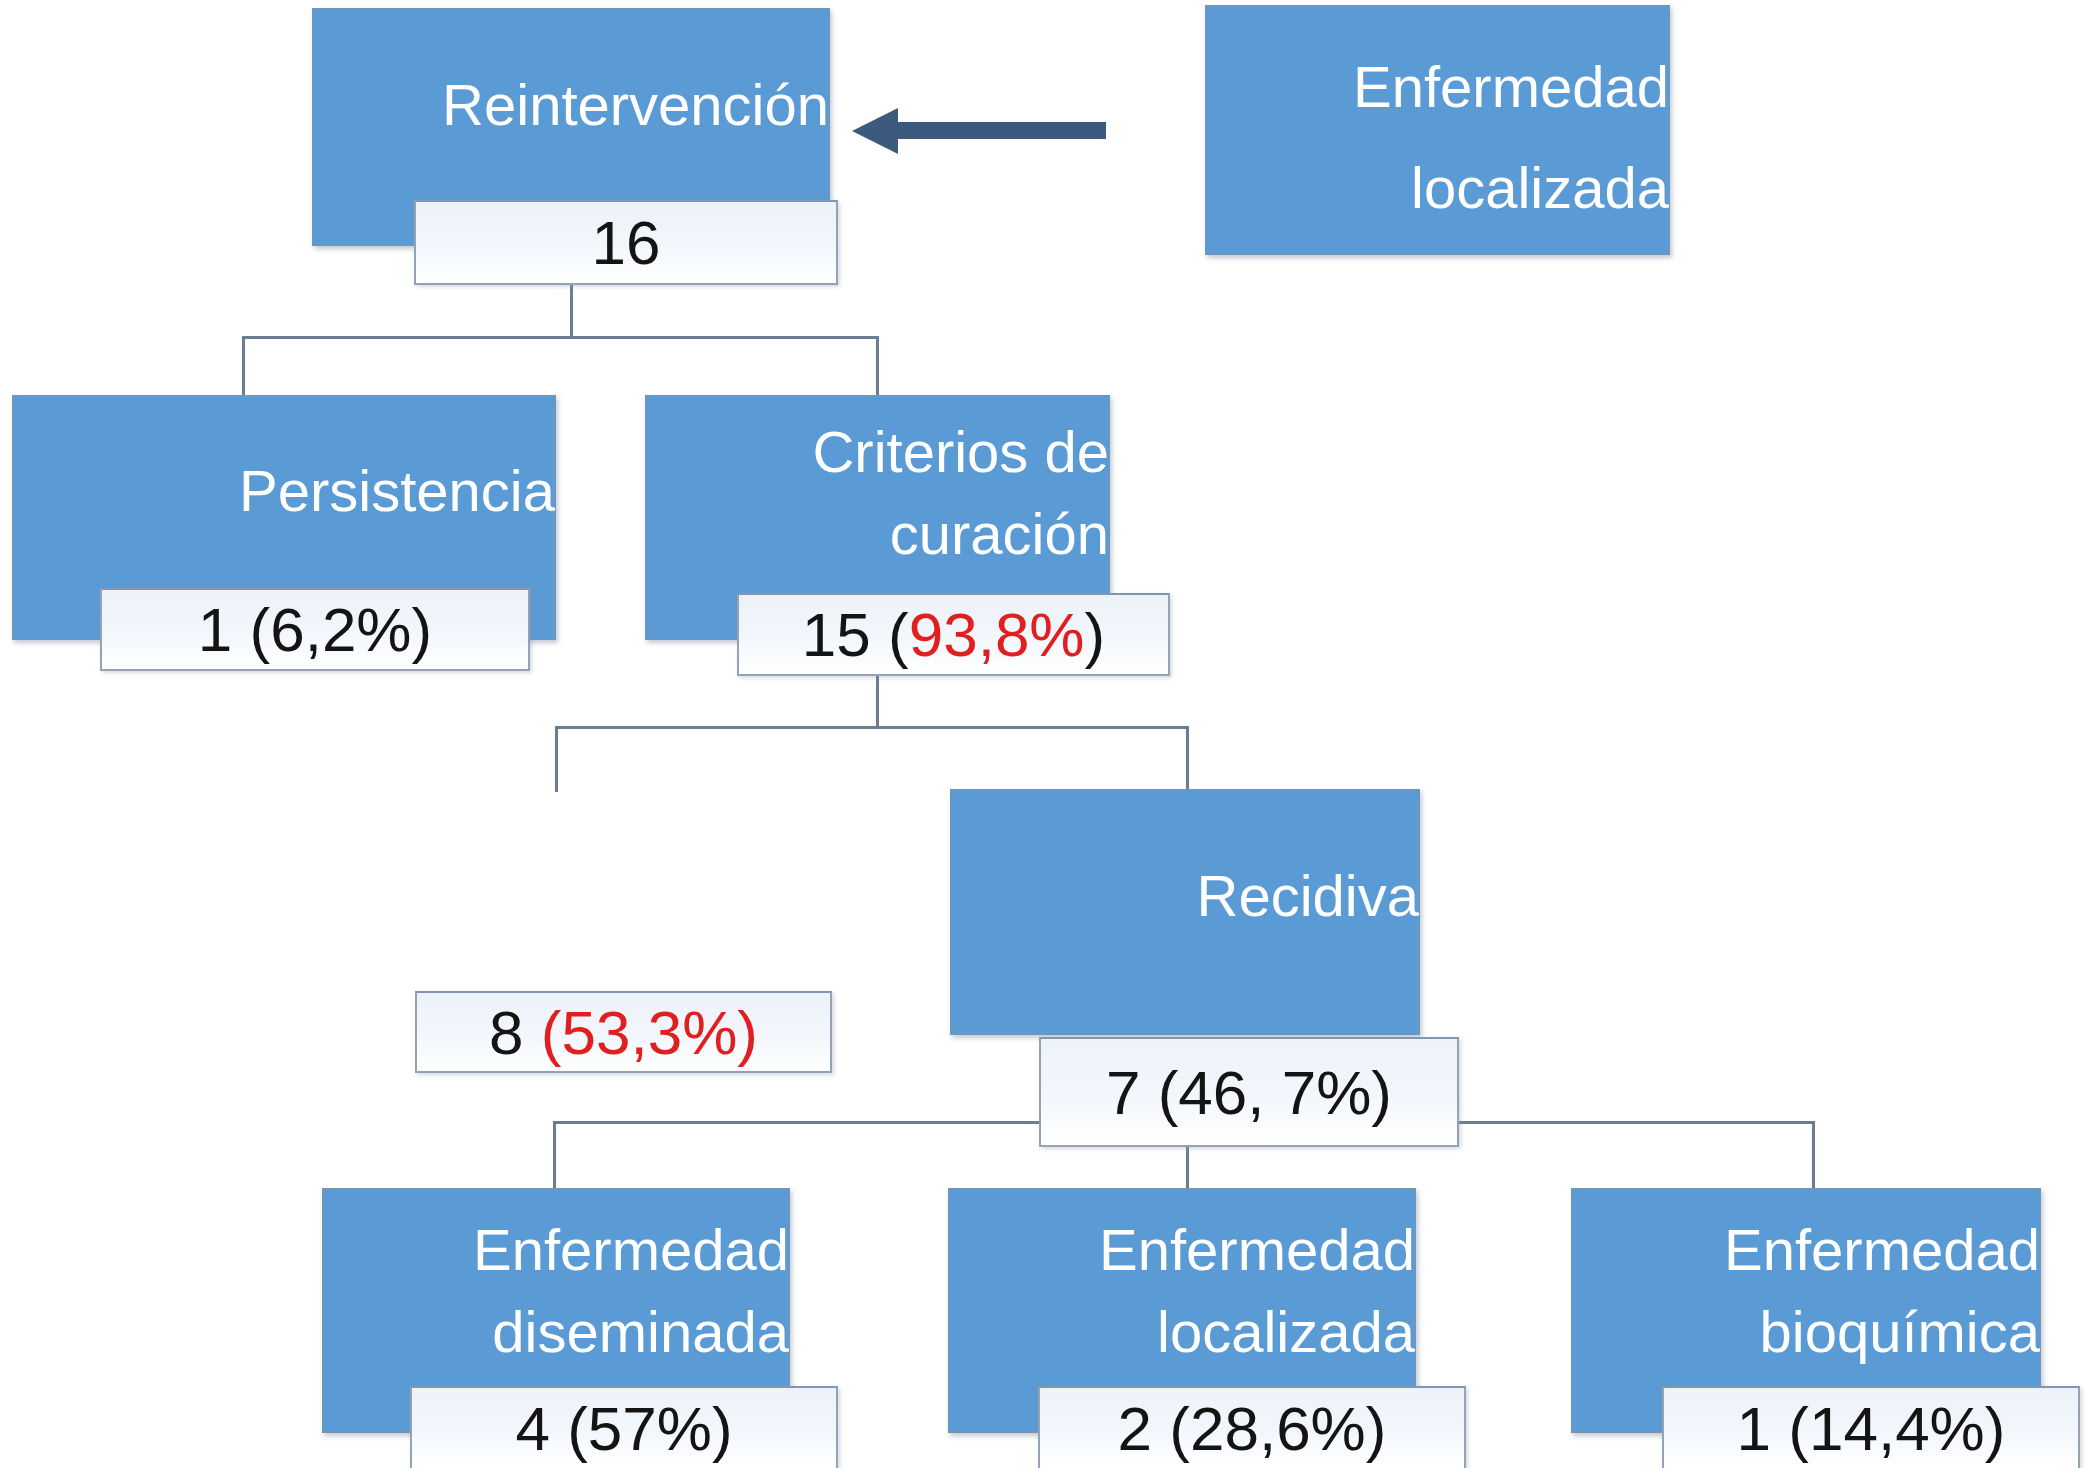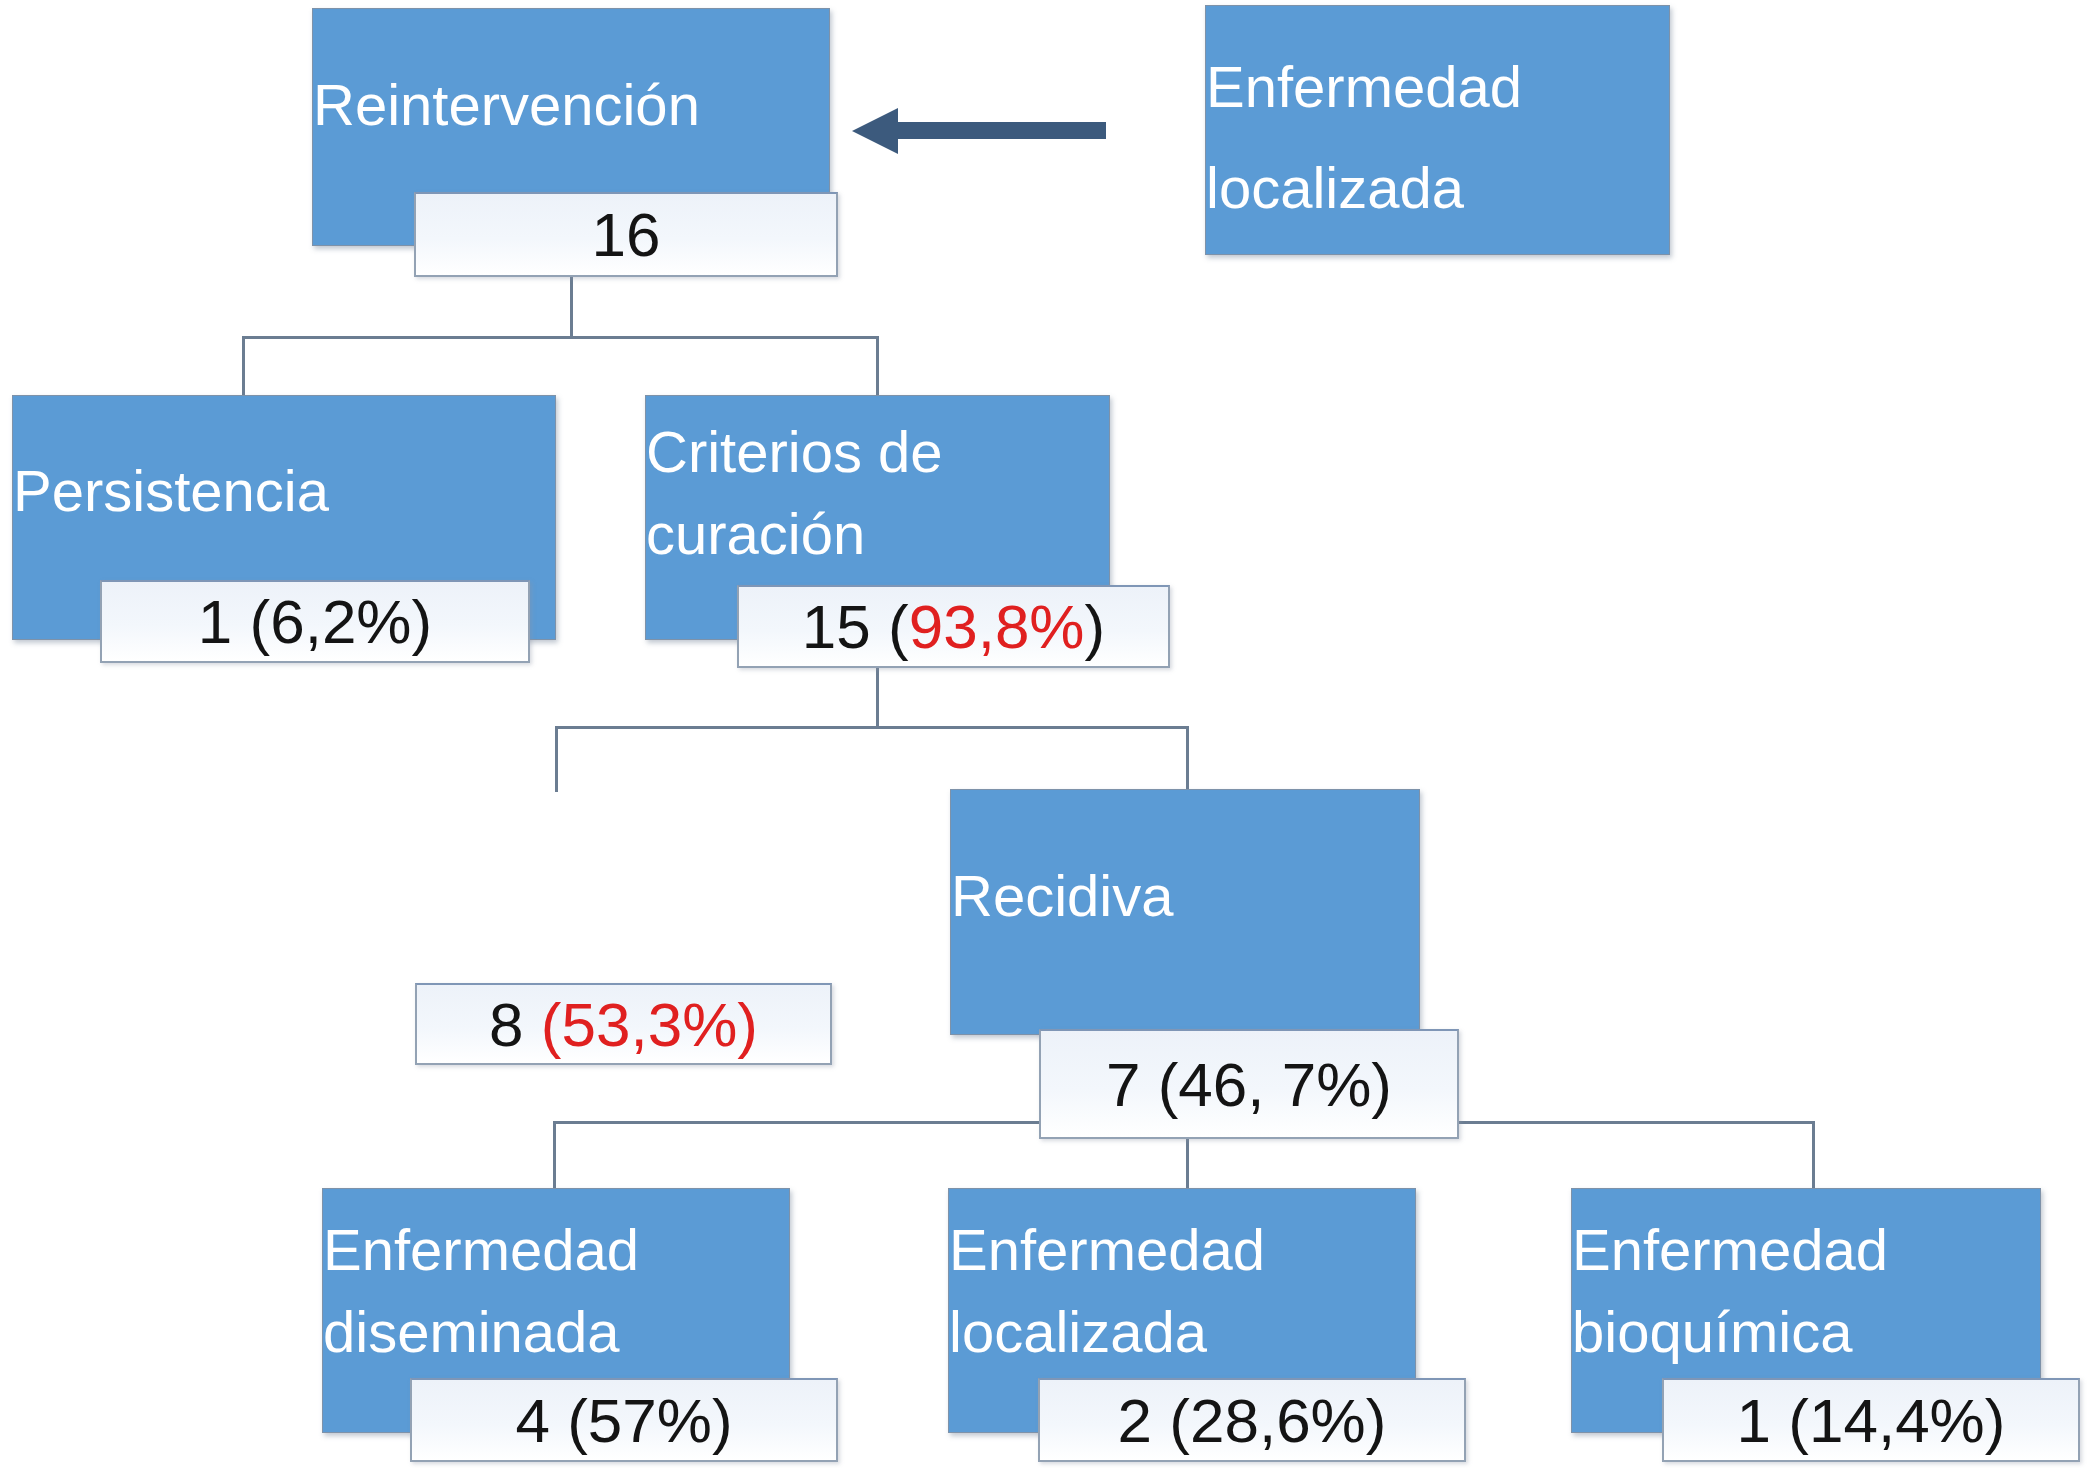--- a/index.html
+++ b/index.html
@@ -3,29 +3,29 @@
 <meta charset="utf-8">
 <style>
   html,body{margin:0;padding:0;background:#ffffff;}
   .canvas{
     position:relative;width:2091px;height:1468px;background:#ffffff;overflow:hidden;
     font-family:"Liberation Sans", sans-serif;
   }
   .bluebox{
     position:absolute;background:#5b9bd5;border:1px solid #7e92a9;
     box-shadow:2px 3px 5px rgba(120,135,155,.45);
-    color:#ffffff;display:flex;flex-direction:column;align-items:flex-start;justify-content:center;
+    color:#ffffff;display:flex;flex-direction:column;align-items:flex-end;justify-content:center;
     text-align:center;font-size:58px;line-height:1.4;box-sizing:border-box;
   }
   .valuebox{
     position:absolute;border:2px solid #93a2b4;border-top-color:#7f96b6;
     background:linear-gradient(180deg,#edf2f9 0%,#f3f7fc 55%,#ffffff 100%);
     box-shadow:2px 2px 4px rgba(140,150,165,.35);
     display:flex;align-items:center;justify-content:center;
-    font-size:62px;color:#141414;box-sizing:border-box;
+    font-size:62px;color:#141414;box-sizing:border-box;margin-top:8px;
   }
   .vtext{white-space:pre;}
   .vtext .red{color:#e02020;}
   .line{position:absolute;background:#6b7d92;}
   .arrow-shaft{position:absolute;background:#3c5a7d;}
   .arrow-head{position:absolute;width:0;height:0;
     border-top:23px solid transparent;border-bottom:23px solid transparent;
     border-right:46px solid #3c5a7d;}
   
   #b-reint{left:312px;top:8px;width:518px;height:238px;padding-bottom:44px}

